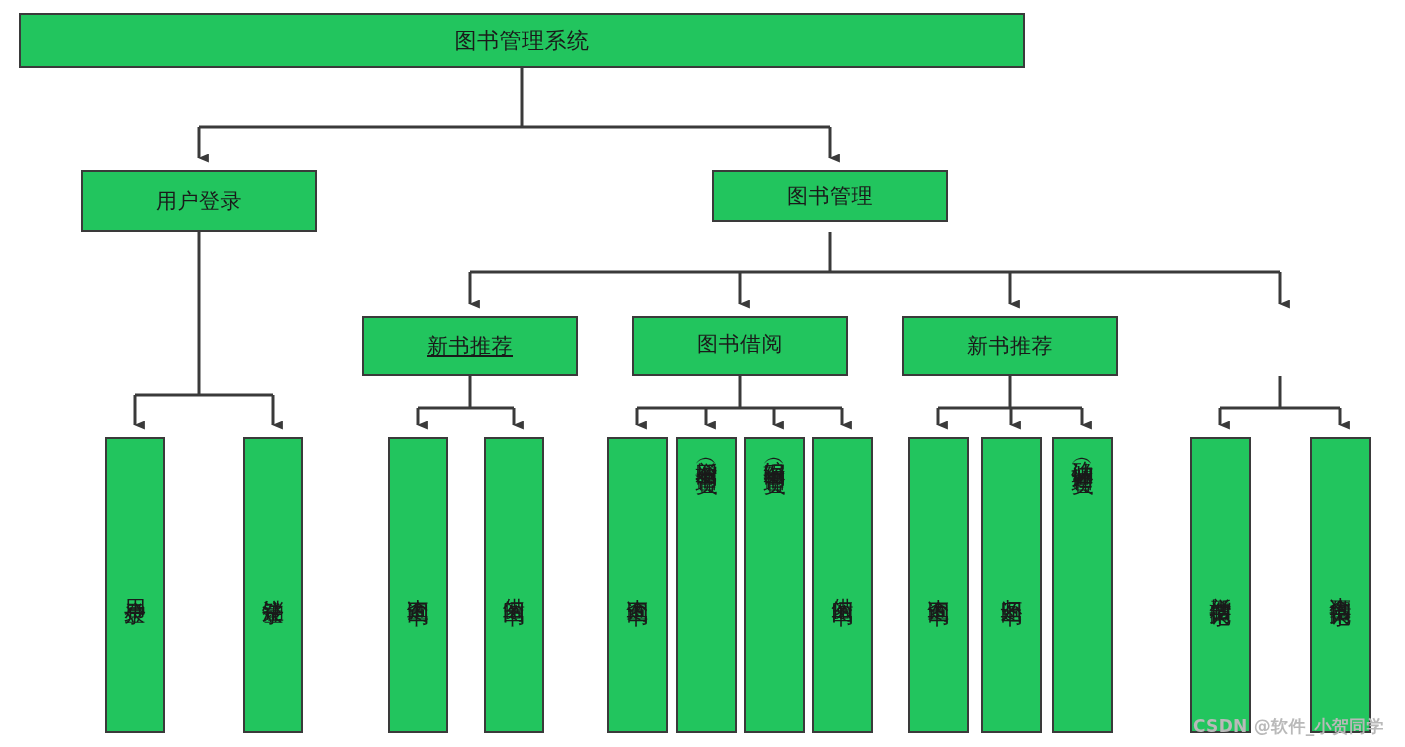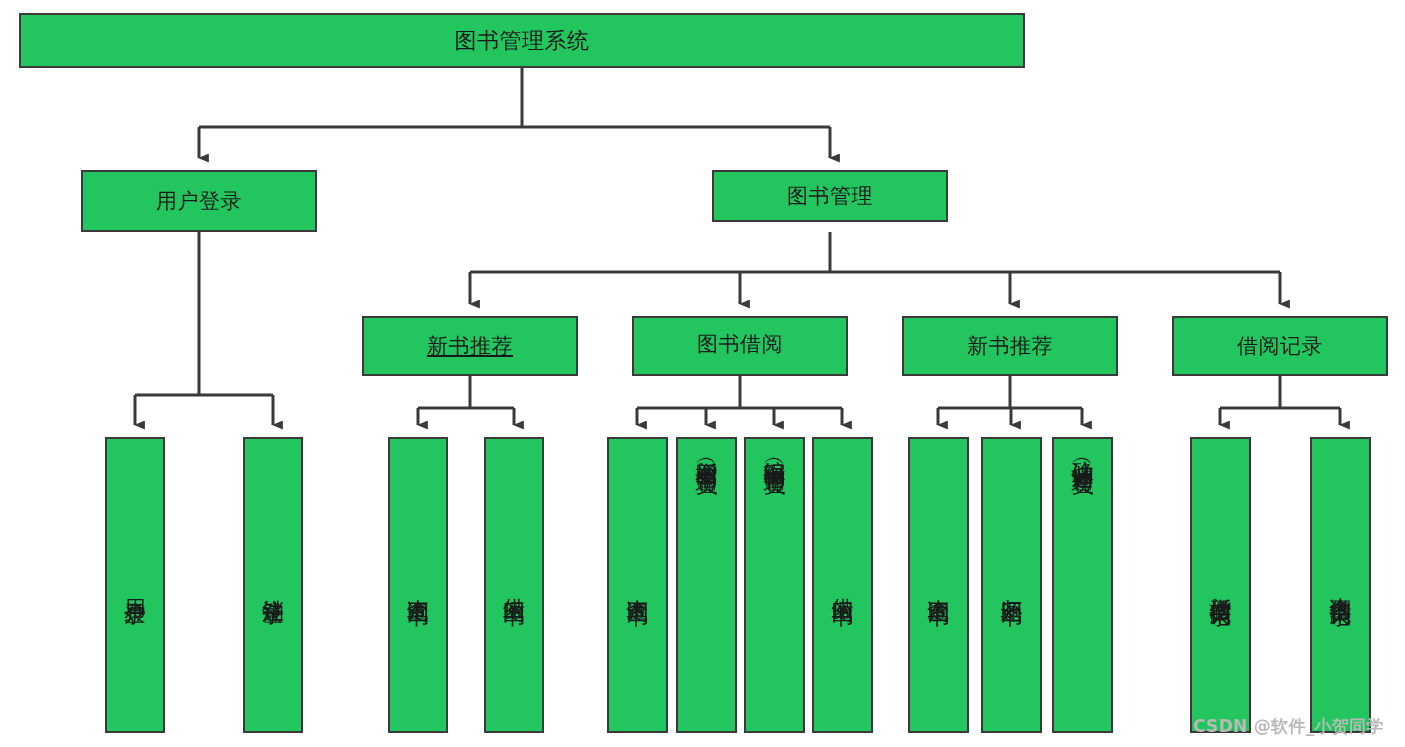--- a/index.html
+++ b/index.html
@@ -150,23 +150,20 @@
   </div>
 
   <div class="node h" style="left:632px; top:316px; width:216px; height:60px;font-family:Liberation Mono, monospace;">
     <span class="label">图书借阅</span>
   </div>
 
   <div class="node h" style="left:902px; top:316px; width:216px; height:60px;">
     <span class="label">新书推荐</span>
   </div>
 
-  <div class="node h" style="left:1172px; top:316px; width:216px; height:60px;">
-    <span class="label">借阅记录</span>
-  </div>
 
   <div class="node v centered" style="left:105px; top:437px; width:60px; height:296px;">
     <span class="label">用户登录</span>
   </div>
 
   <div class="node v centered" style="left:243px; top:437px; width:60px; height:296px;">
     <span class="label">注销登录</span>
   </div>
 
   <div class="node v centered" style="left:388px; top:437px; width:60px; height:296px;">

